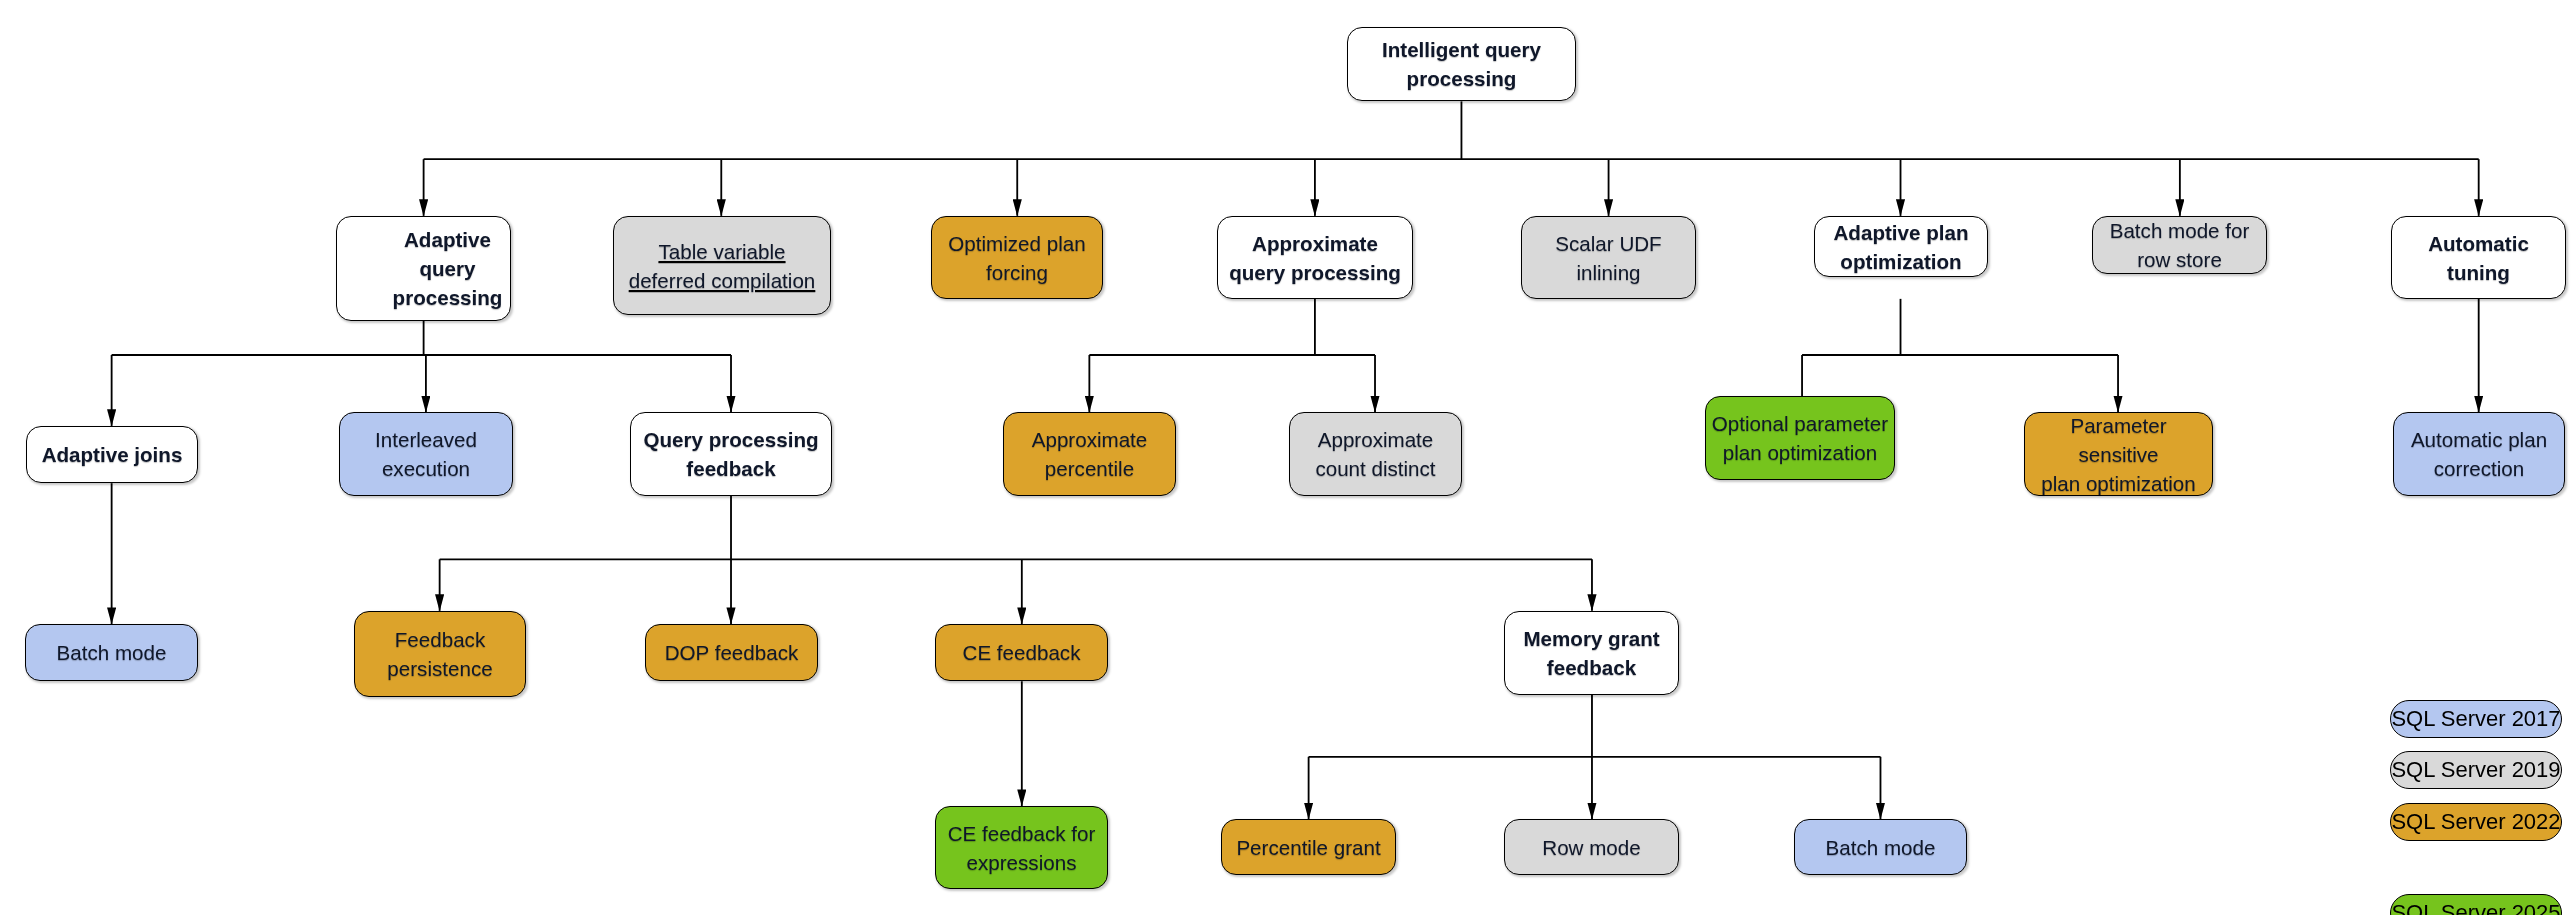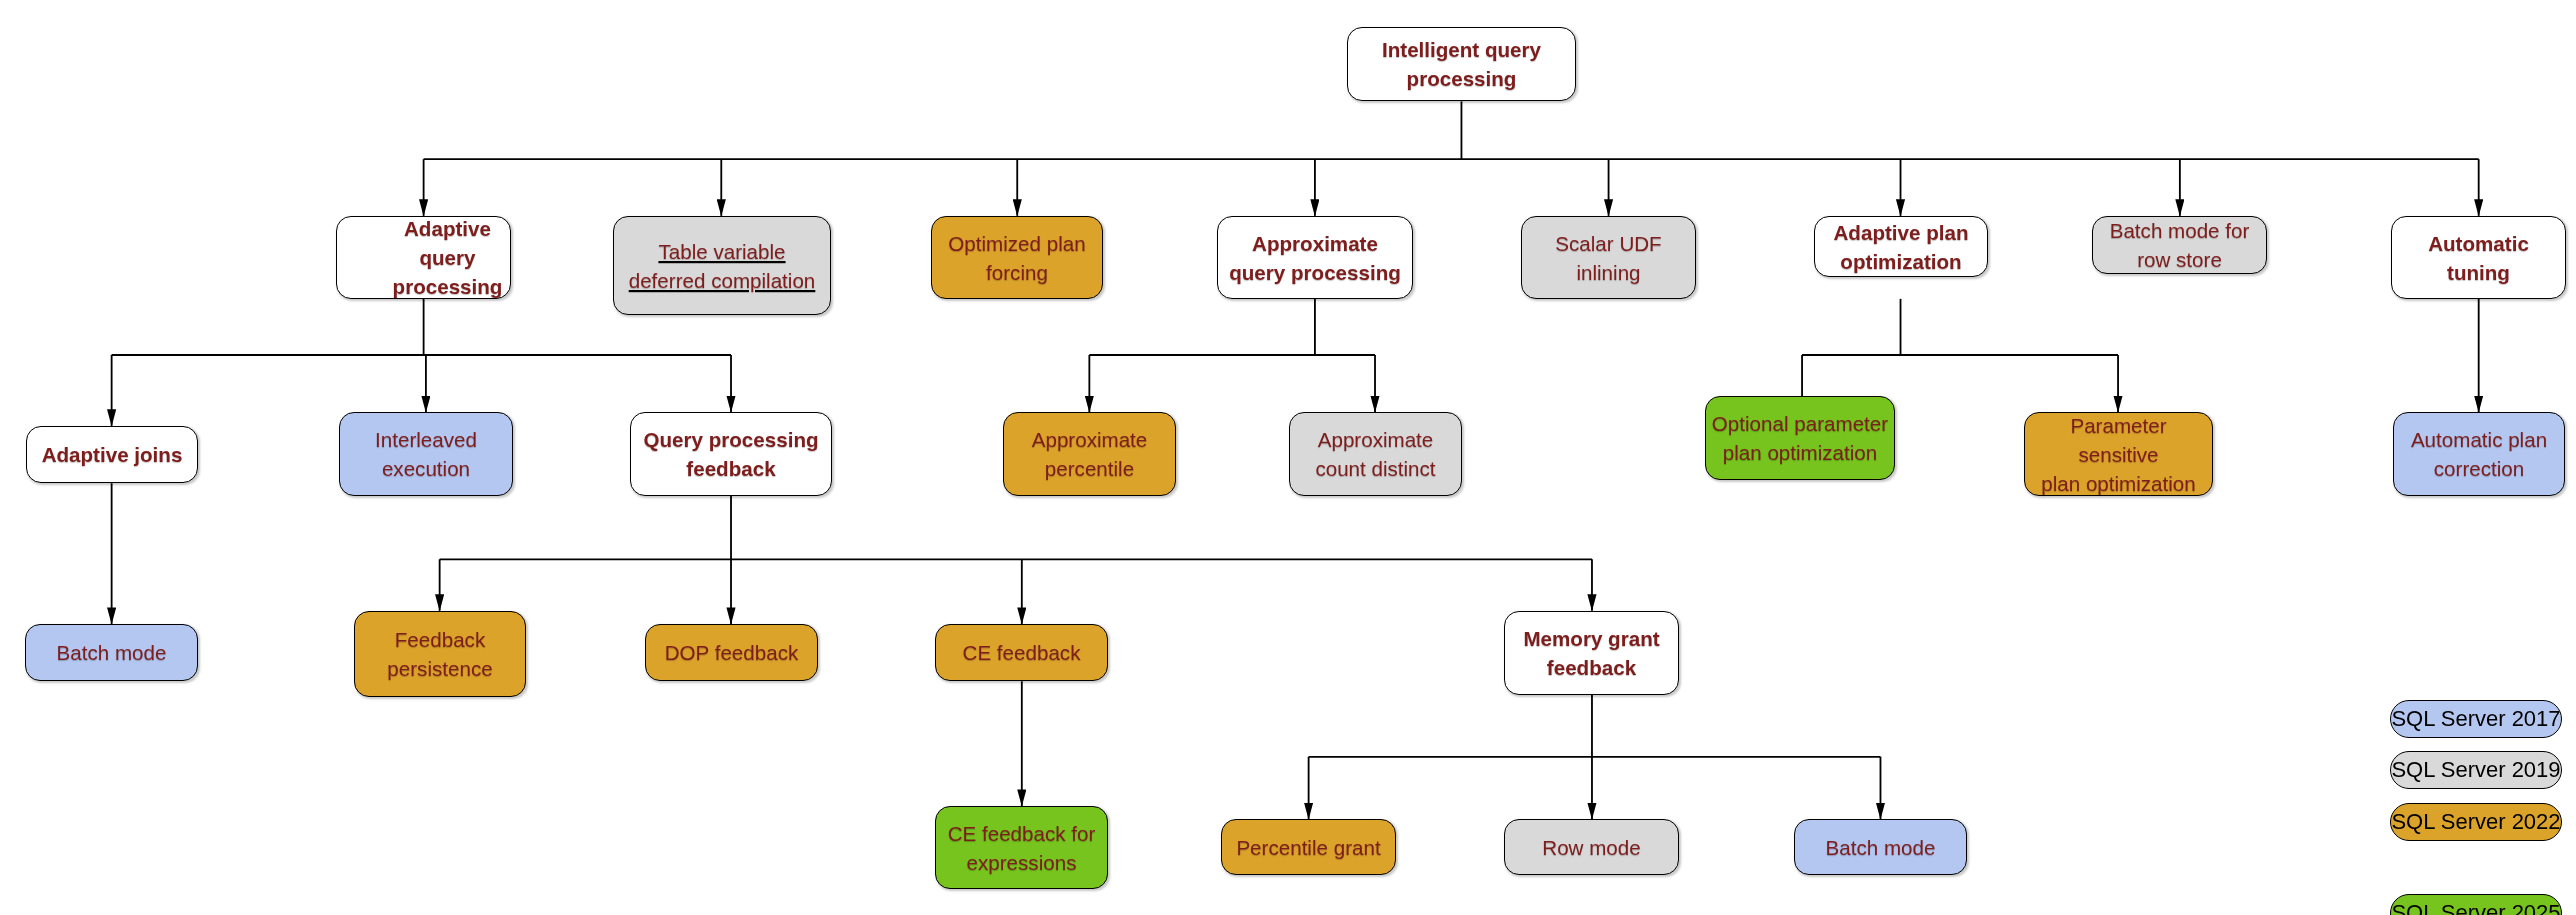--- a/index.html
+++ b/index.html
@@ -37,21 +37,21 @@
     display: flex;
     align-items: center;
     justify-content: center;
     text-align: center;
     box-shadow: 1.1px 1.7px 2.3px rgba(0,0,0,0.22);
   }
   .node .lbl {
     white-space: pre-line;
     font-size: 20.6px;
     line-height: 29px;
-    color: #7f1d1d;
+    color: #0f172a;
     padding: 0 3.4px;
     text-shadow: 0 0.9px 1.1px rgba(0,0,0,0.25);
   }
   .node.hdr .lbl {
     font-weight: 700;
   }
   .pill {
     position: absolute;
     z-index: 2;
     box-sizing: border-box;
@@ -126,21 +126,21 @@
     <line class="edge" x1="2286" y1="1322" x2="2286" y2="1431" marker-end="url(#arw)"></line>
     <line class="edge" x1="2781" y1="1322" x2="2781" y2="1431" marker-end="url(#arw)"></line>
     <line class="edge" x1="3285" y1="1322" x2="3285" y2="1431" marker-end="url(#arw)"></line>
   </svg>
 
   <div class="node hdr" style="left:1347px; top:27px;  width:229px; height:74px;">
       <span class="lbl">Intelligent query
 processing</span>
     </div>
 
-  <div class="node hdr" style="left:336px;  top:216px; width:175px; height:83px;padding-left:48px;">
+  <div class="node hdr" style="left:336px;  top:216px; width:175px; height:105px;padding-left:48px;">
       <span class="lbl">Adaptive query
 processing</span>
     </div>
   <div class="node" style="left: 613px; top: 216px; width: 218px; height: 99px; background-color: rgb(217, 217, 217); text-decoration: underline;">
       <span class="lbl">Table variable
 deferred compilation</span>
     </div>
   <div class="node" style="left: 931px; top: 216px; width: 172px; height: 83px; background-color: rgb(220, 163, 43);">
       <span class="lbl">Optimized plan
 forcing</span>

